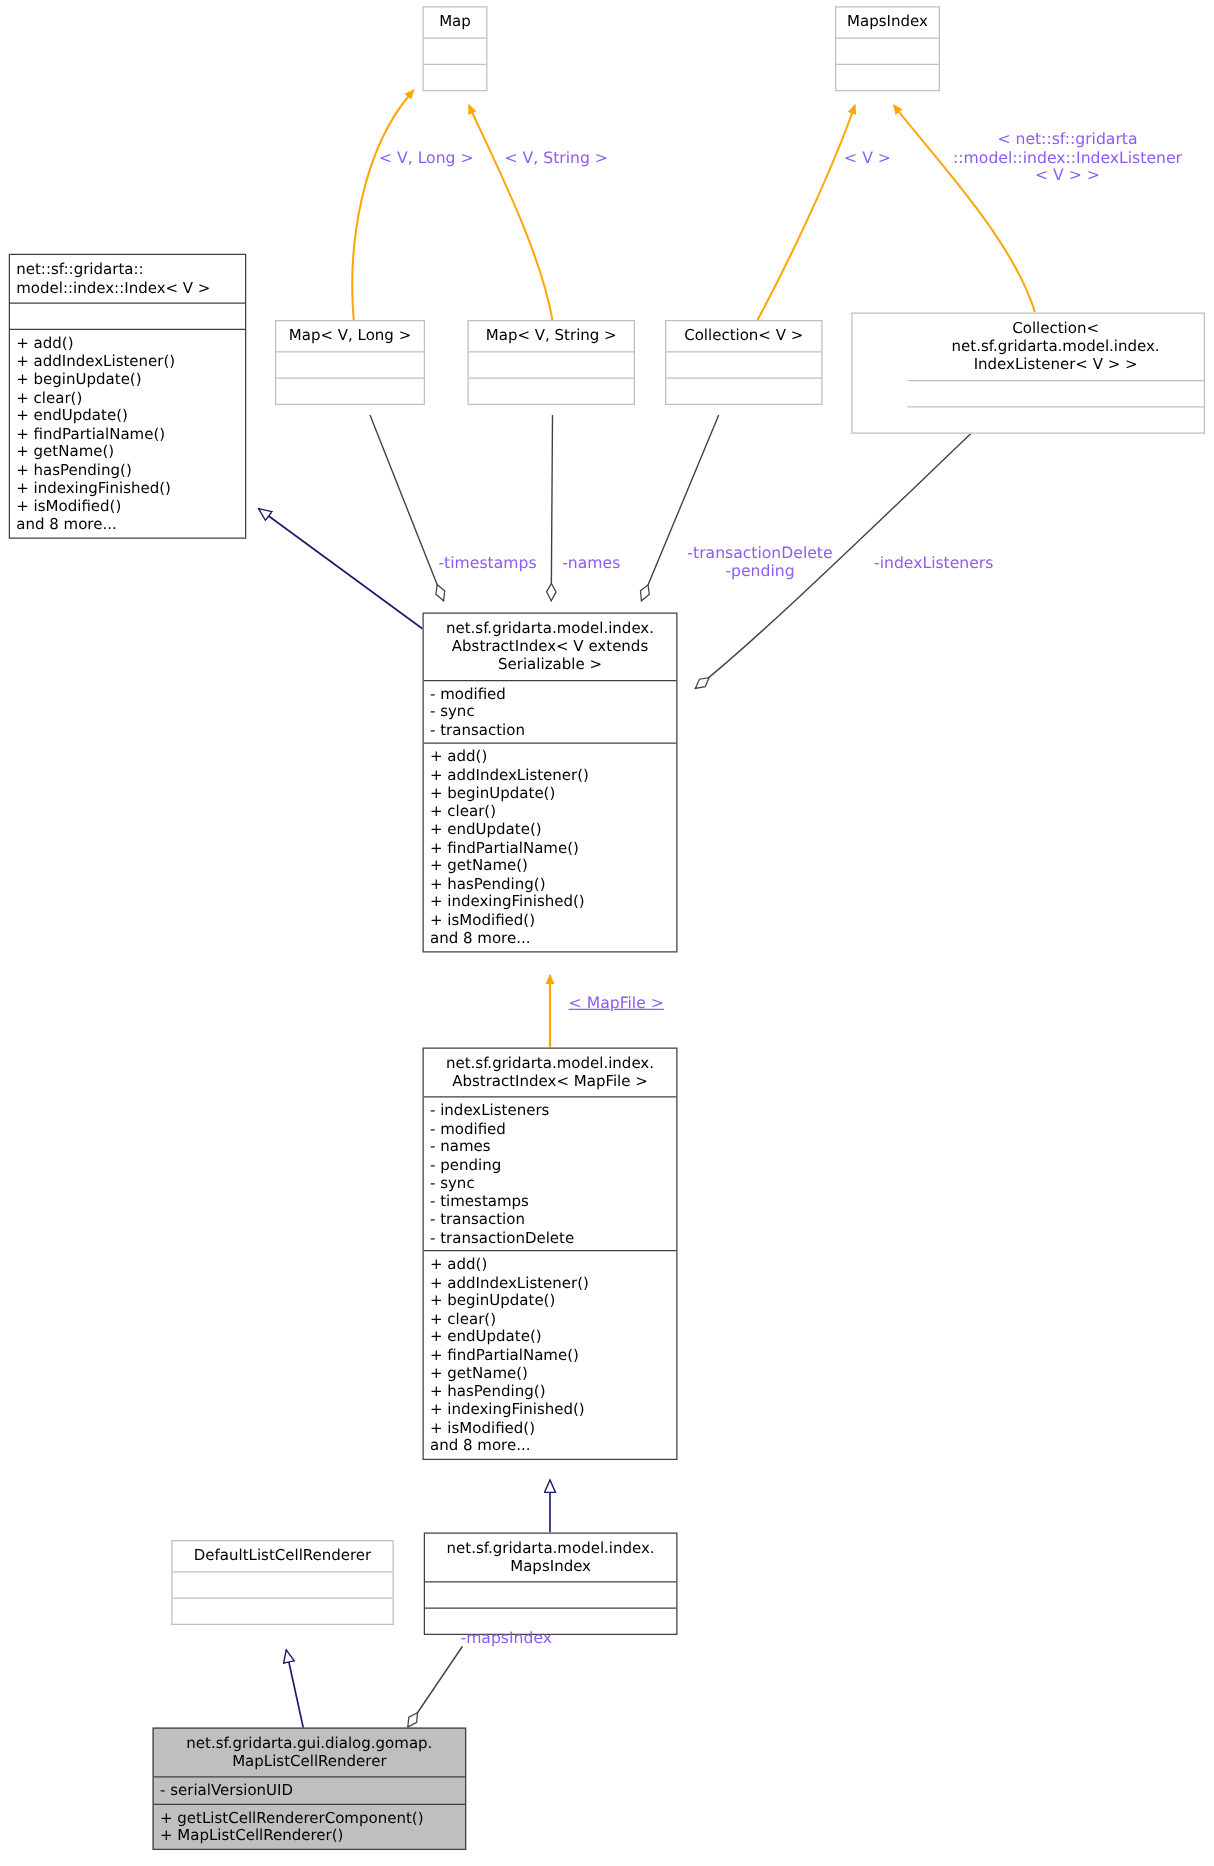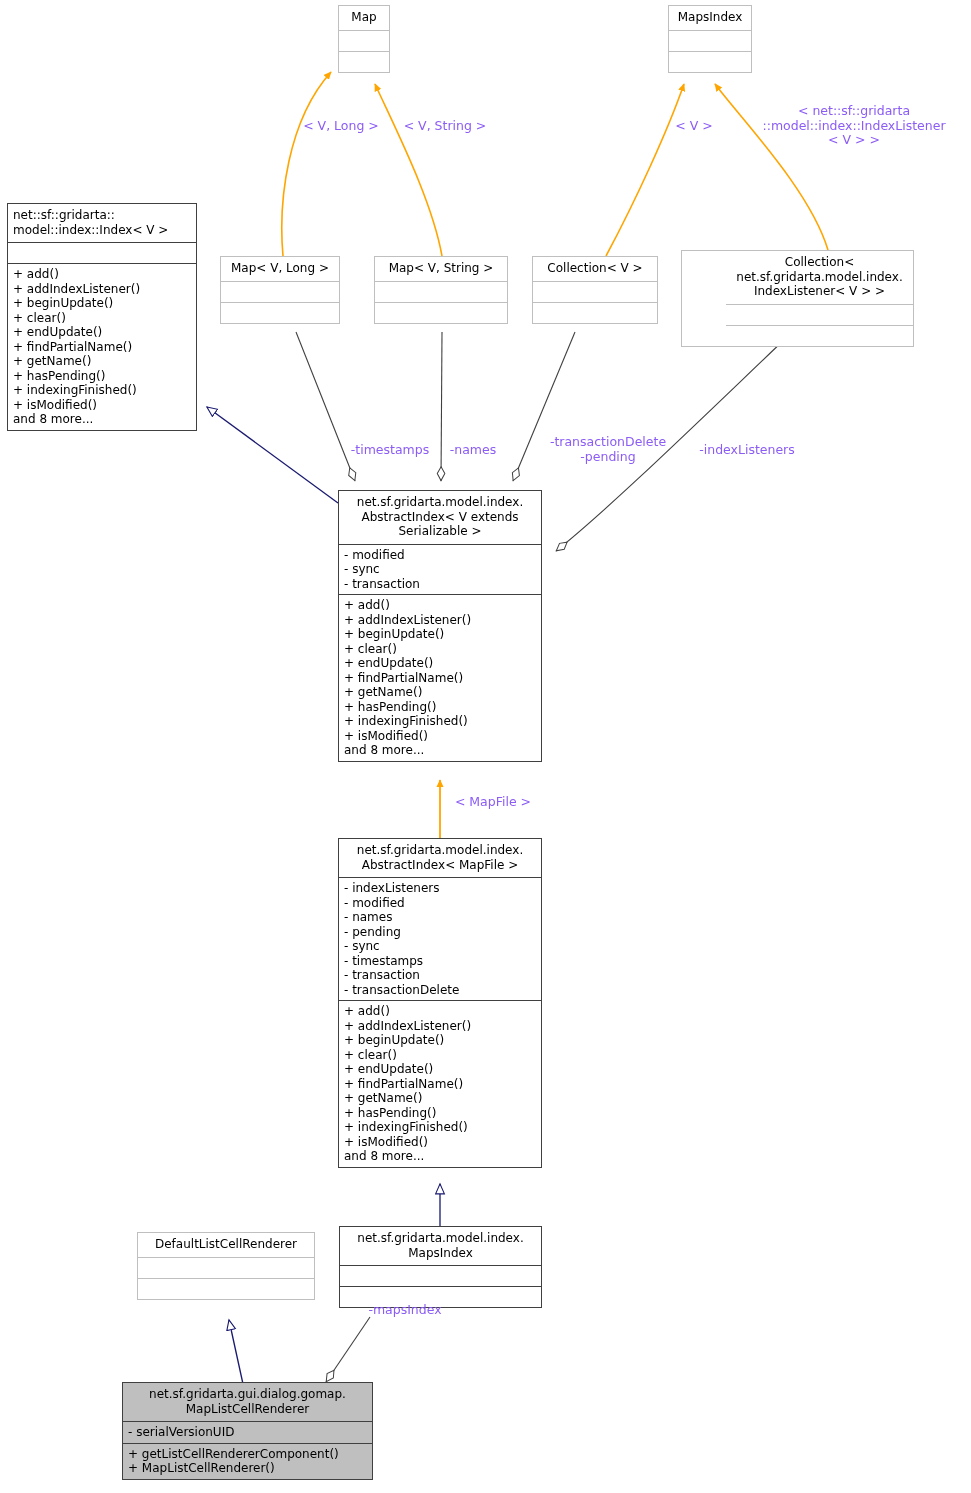--- a/index.html
+++ b/index.html
@@ -181,21 +181,21 @@
     <div class="compartment empty"></div>
     <div class="compartment empty"></div>
   </div>
 
   <div class="node" style="left:532px; top:256px; width:126px;">
     <div class="title">Collection&lt; V &gt;</div>
     <div class="compartment empty"></div>
     <div class="compartment empty"></div>
   </div>
 
-  <div class="node" style="left:681px; top:250px; width:233px;padding-left:44px;">
+  <div class="node" style="left:681px; top:250px; width:283px;padding-left:44px;">
     <div class="title">Collection&lt; net.sf.gridarta.model.index.
 IndexListener&lt; V &gt; &gt;</div>
     <div class="compartment empty"></div>
     <div class="compartment empty"></div>
   </div>
 
   <div class="node dark" style="left:338px; top:490px; width:204px;">
     <div class="title">net.sf.gridarta.model.index.
 AbstractIndex&lt; V extends
 Serializable &gt;</div>
@@ -284,17 +284,17 @@
 
   <div class="edge-label" style="left:344px; top:443px; width:92px;">-timestamps</div>
 
   <div class="edge-label" style="left:442px; top:443px; width:62px;">-names</div>
 
   <div class="edge-label" style="left:528px; top:435px; width:160px;">-transactionDelete
 -pending</div>
 
   <div class="edge-label" style="left:689px; top:443px; width:116px;">-indexListeners</div>
 
-  <div class="edge-label" style="left:445px; top:795px; width:96px;">&lt; MapFile &gt;</div>
+  <div class="edge-label" style="left:445px; top:795px; width:96px;text-decoration:underline;">&lt; MapFile &gt;</div>
 
   <div class="edge-label" style="left:358px; top:1303px; width:94px;">-mapsIndex</div>
 
 </div>
 
 </body></html>

